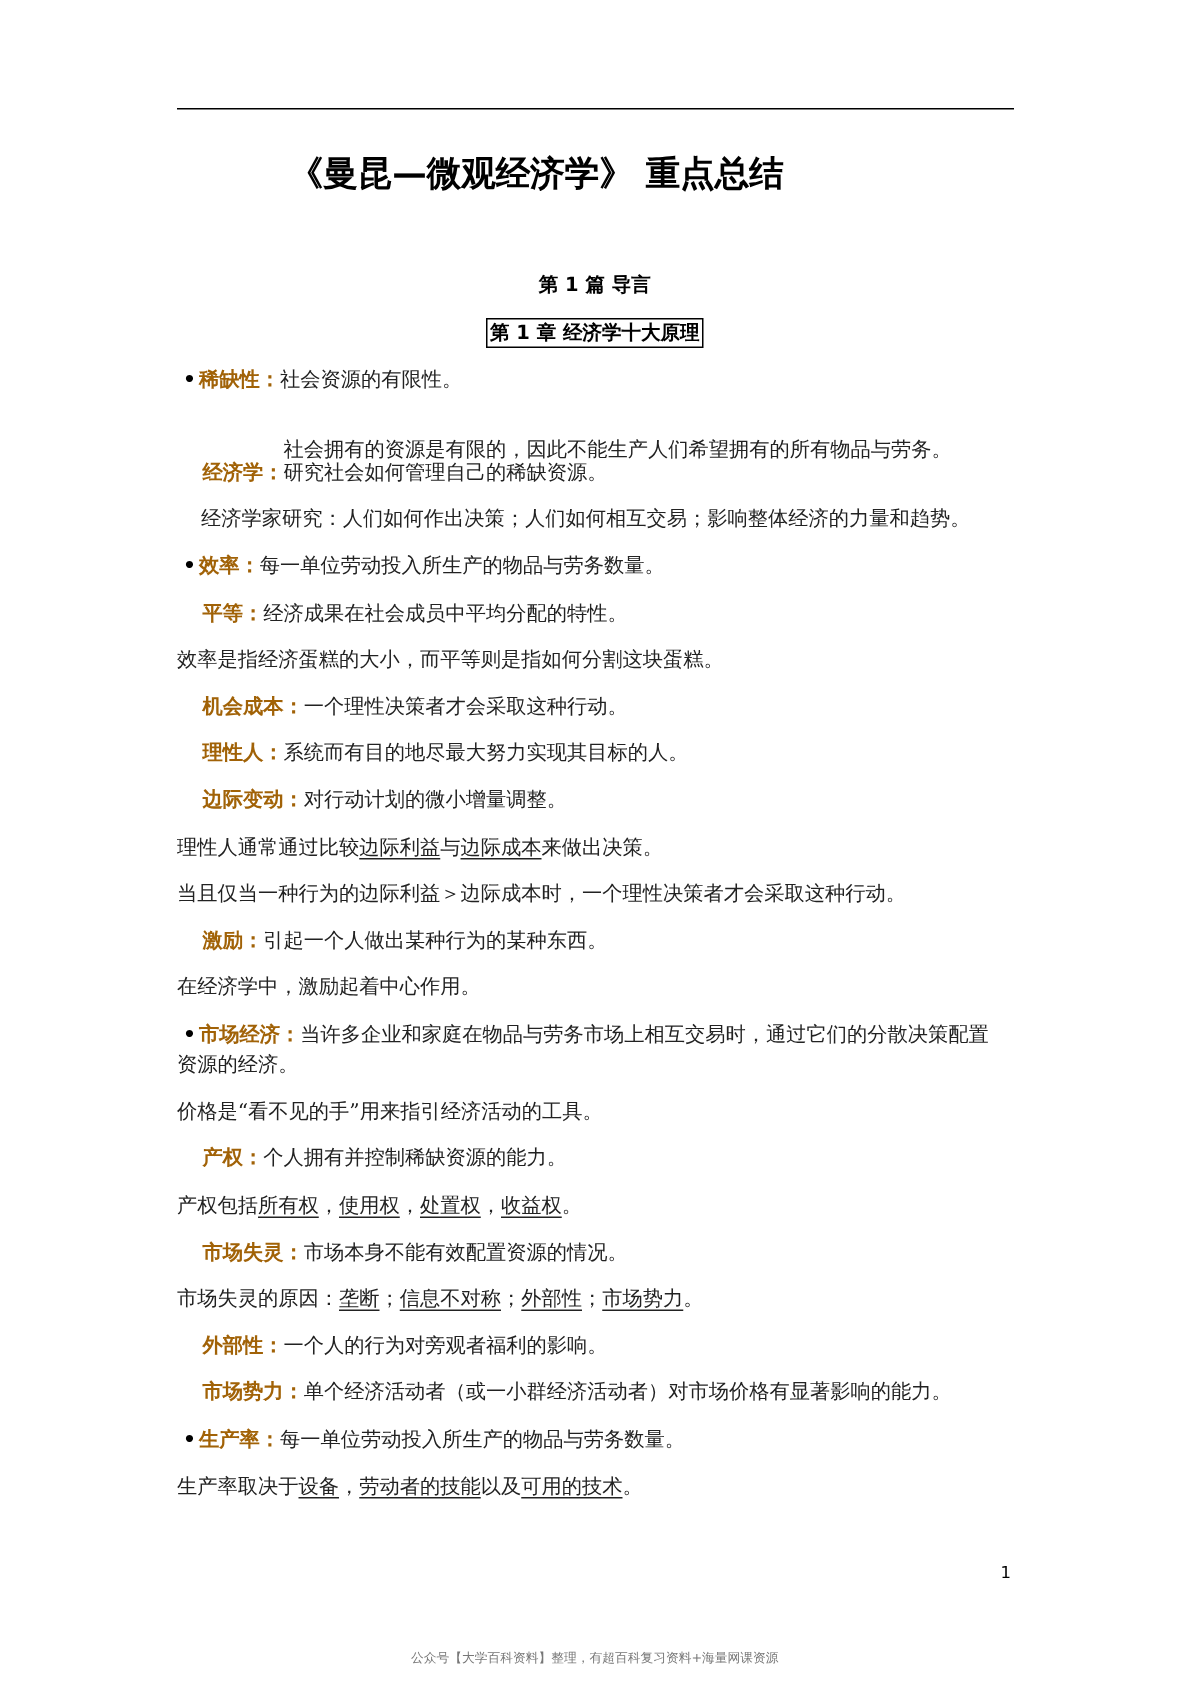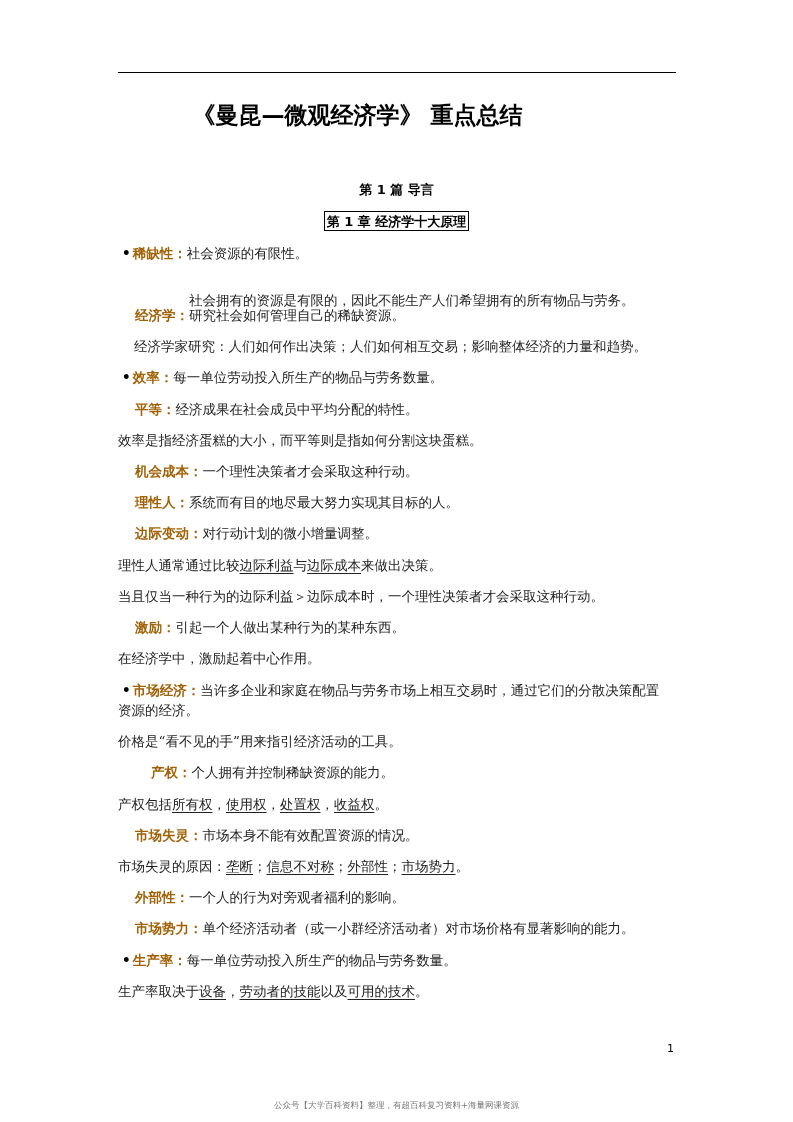--- a/index.html
+++ b/index.html
@@ -93,21 +93,21 @@
   <span class="bullet">•</span><span class="term">市场经济：</span><span>当许多企业和家庭在物品与劳务市场上相互交易时，通过它们的分散决策配置</span>
 </div>
 <div class="line" style="left:118px; top:701px;">
   <span>资源的经济。</span>
 </div>
 
 <div class="line" style="left:118px; top:732px;">
   <span>价格是“看不见的手”用来指引经济活动的工具。</span>
 </div>
 
-<div class="line" style="left:135px; top:763px;margin-left:16px;">
+<div class="line" style="left:135px; top:763px;">
   <span class="term">产权：</span><span>个人拥有并控制稀缺资源的能力。</span>
 </div>
 
 <div class="line" style="left:118px; top:795px;">
   <span>产权包括</span><span class="u">所有权</span><span>，</span><span class="u">使用权</span><span>，</span><span class="u">处置权</span><span>，</span><span class="u">收益权</span><span>。</span>
 </div>
 
 <div class="line" style="left:135px; top:826px;">
   <span class="term">市场失灵：</span><span>市场本身不能有效配置资源的情况。</span>
 </div>

